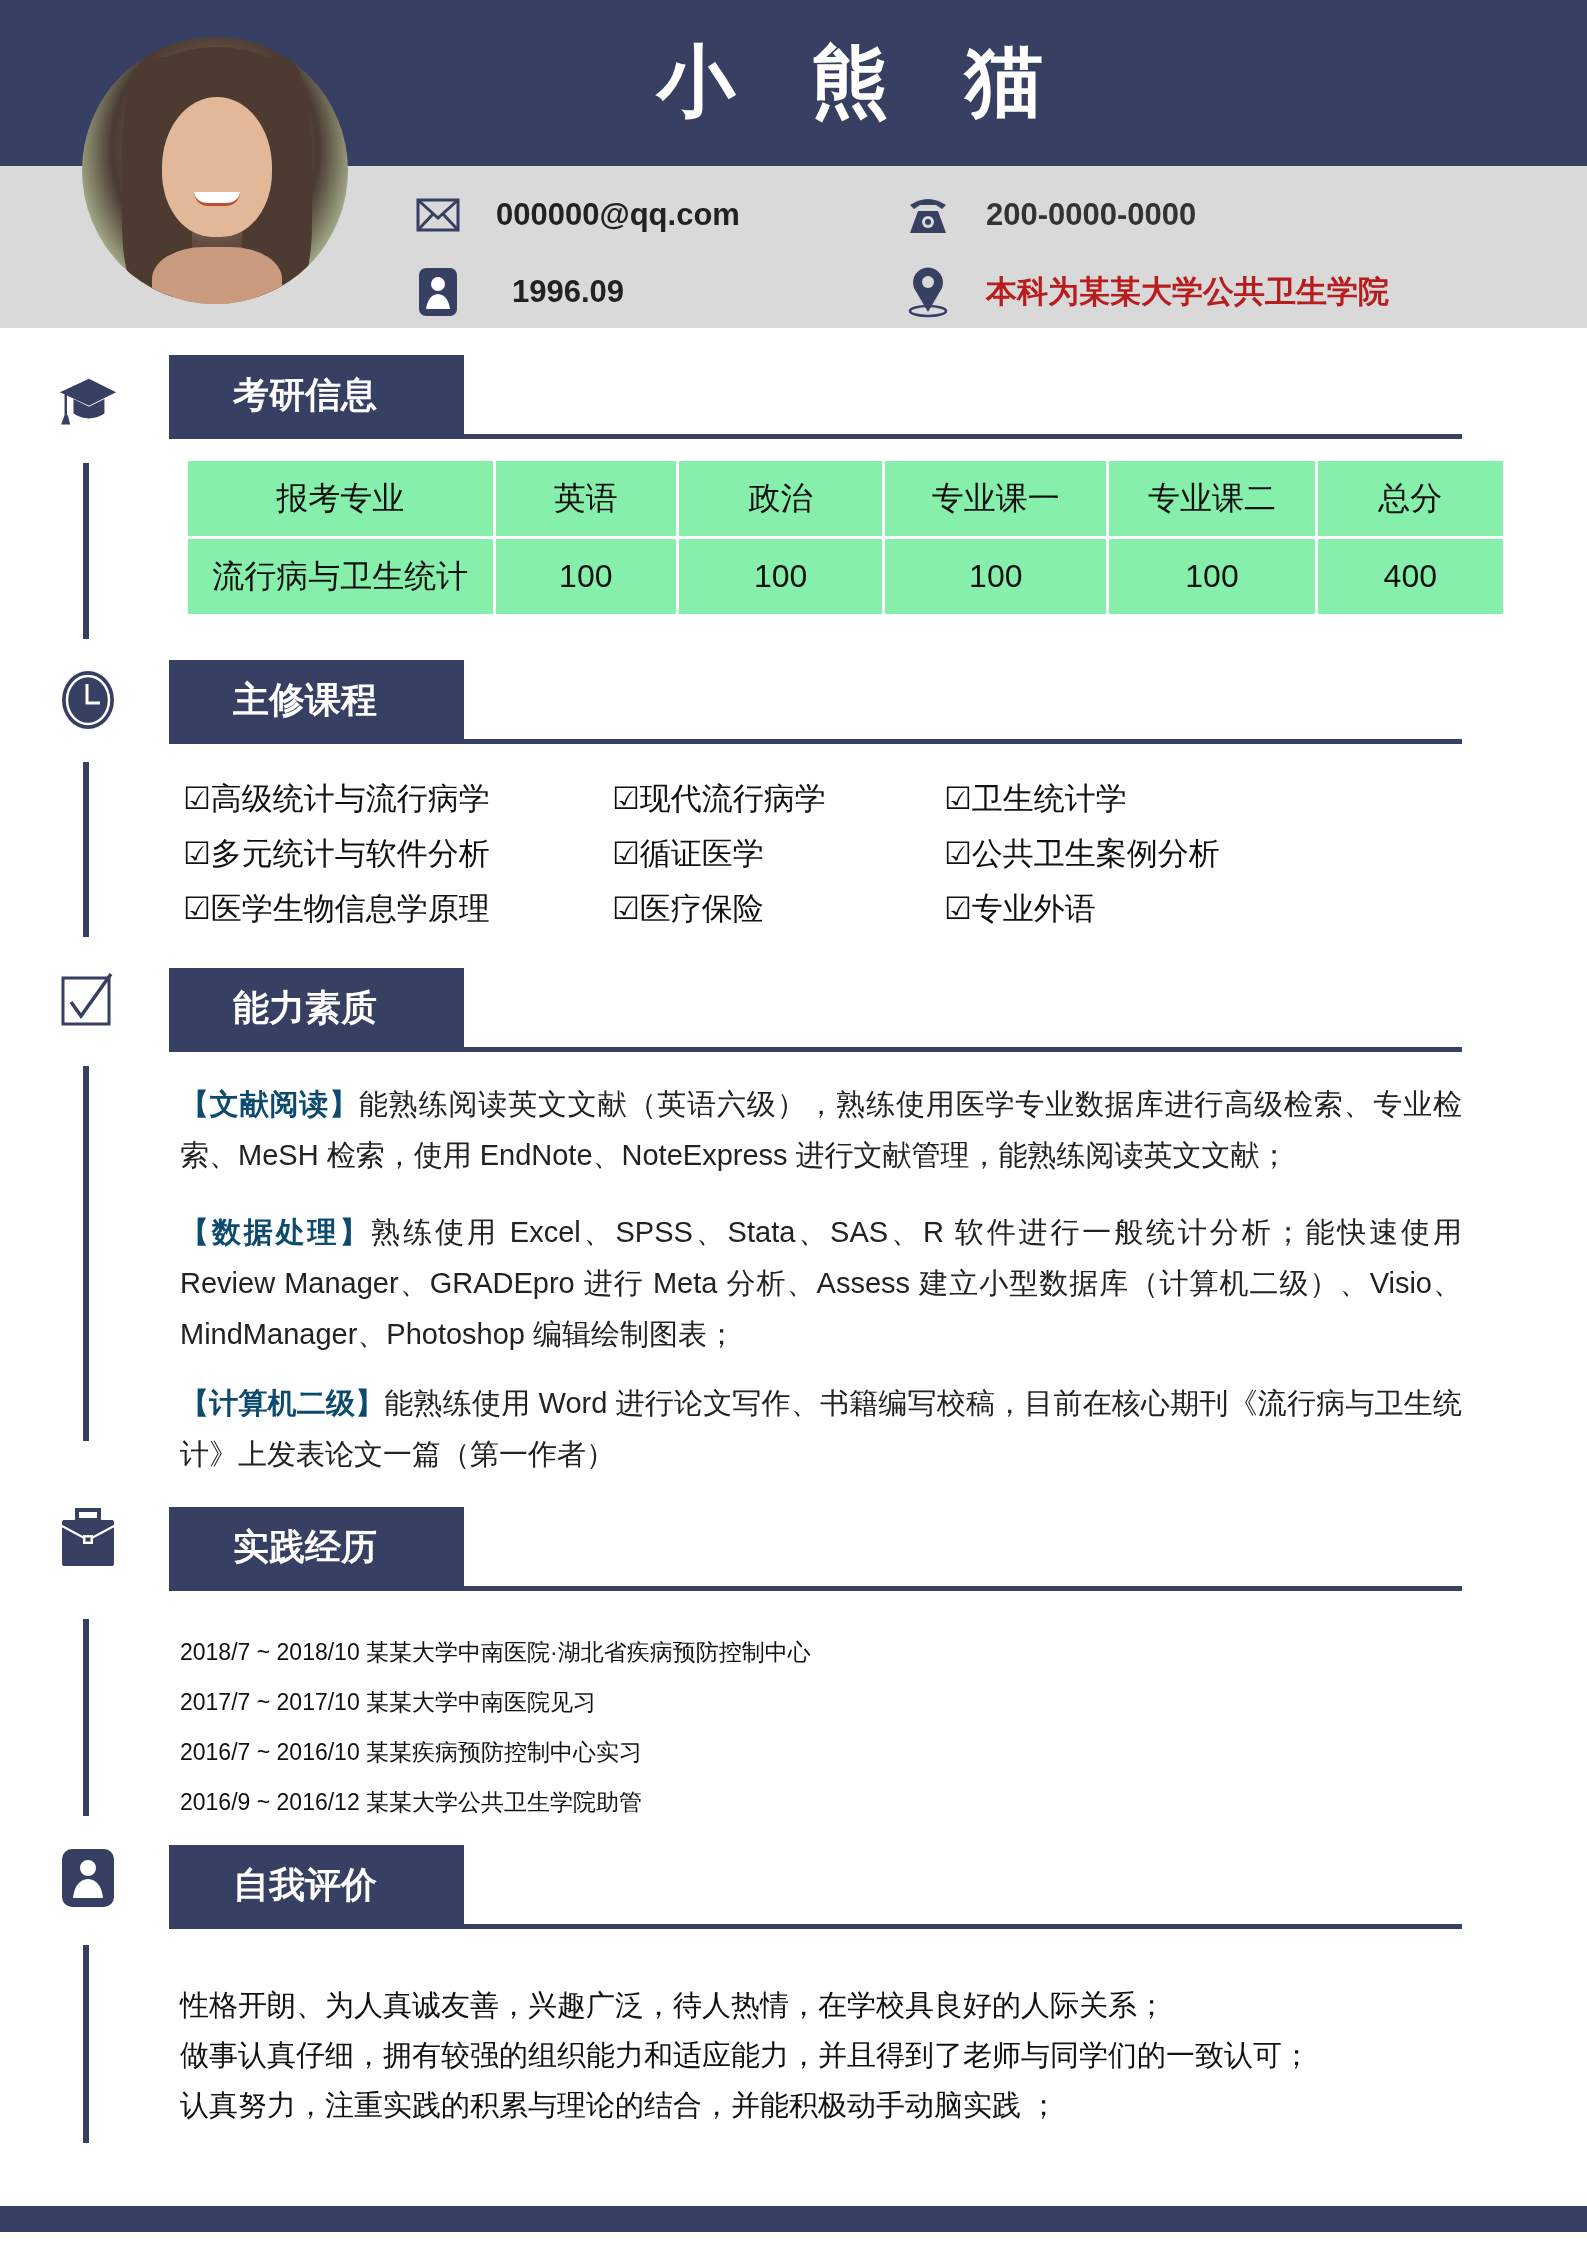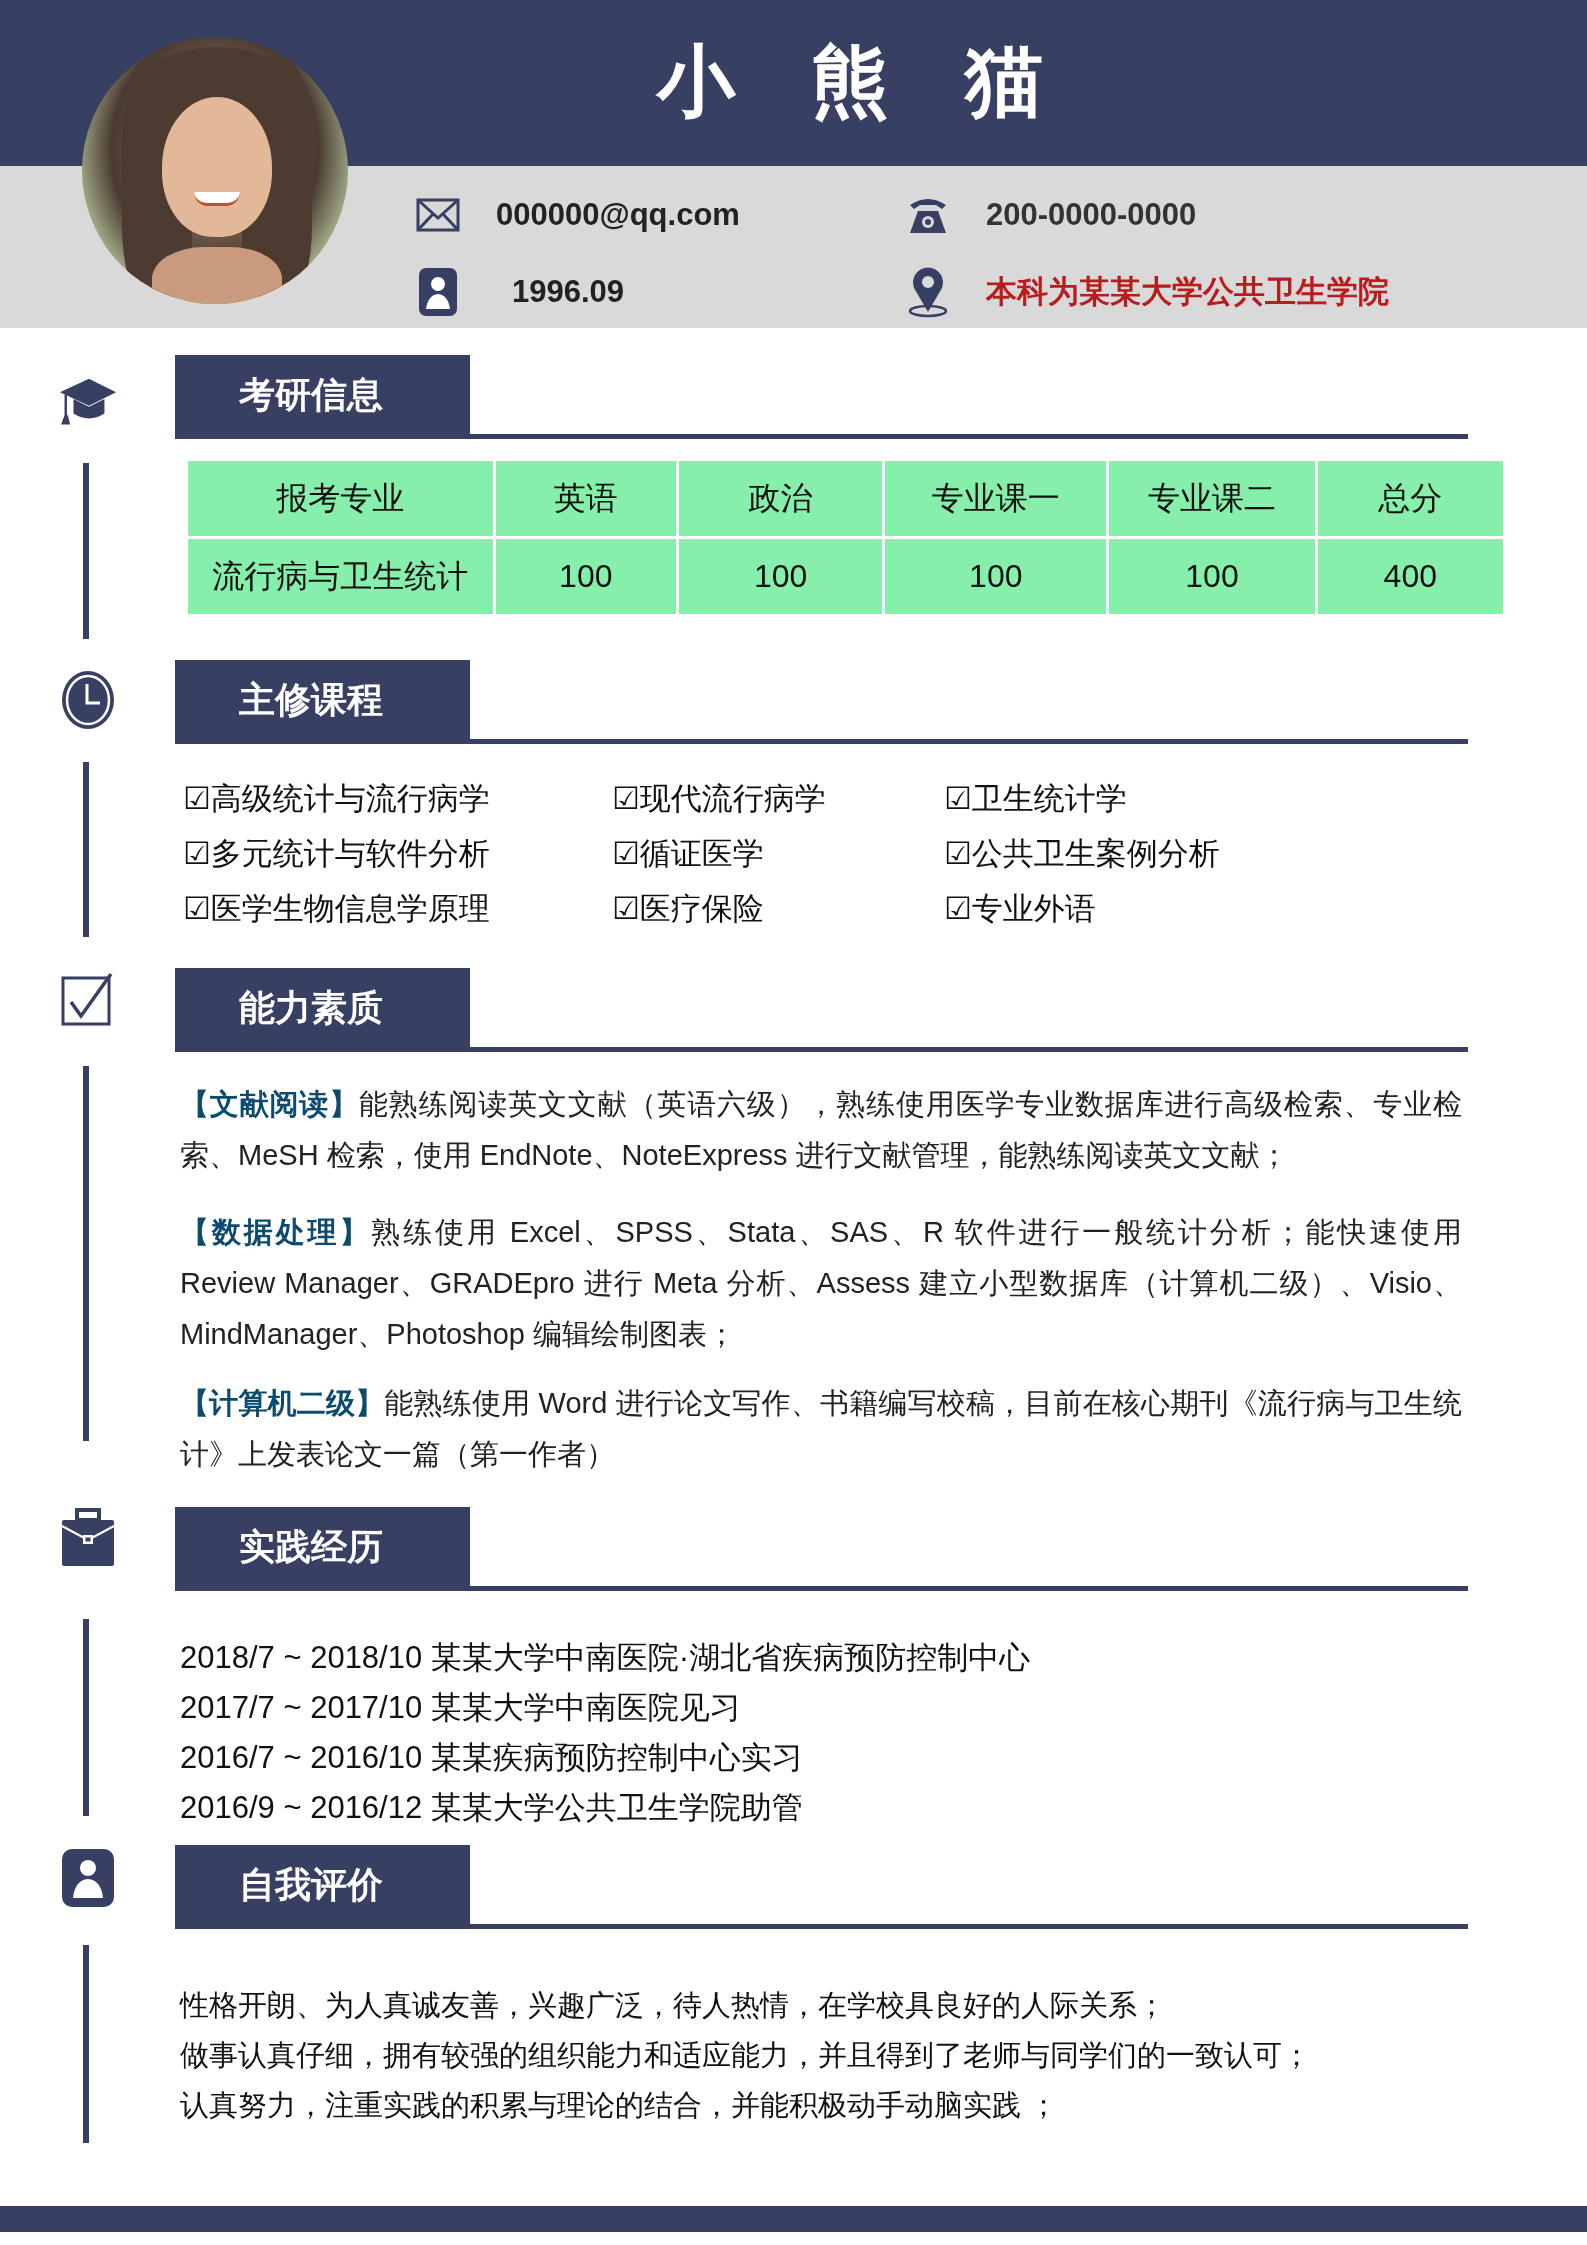--- a/index.html
+++ b/index.html
@@ -14,30 +14,30 @@
   .face { position:absolute; left:80px; top:60px; width:110px; height:140px; border-radius:50% 50% 46% 46%; background:#e3b898; }
   .hair-l { position:absolute; left:40px; top:20px; width:70px; height:240px; border-radius:40% 20% 10% 30%; background:#4d3b31; }
   .hair-r { position:absolute; left:160px; top:20px; width:70px; height:240px; border-radius:20% 40% 30% 10%; background:#4d3b31; }
   .hair-top { position:absolute; left:60px; top:10px; width:150px; height:80px; border-radius:50% 50% 20% 20%; background:#4d3b31; }
   .smile { position:absolute; left:112px; top:155px; width:46px; height:14px; border-radius:0 0 24px 24px; background:#fff; border-bottom:3px solid #b8522f; }
   .body { position:absolute; left:70px; top:210px; width:130px; height:80px; border-radius:40% 40% 0 0; background:#c99a7e; }
   .contact { position:absolute; display:flex; align-items:center; }
   .contact .ico { width:44px; height:44px; display:flex; align-items:center; justify-content:center; }
   .contact .txt { font-size:31px; font-weight:bold; color:#222; }
   .sec-icon { position:absolute; left:58px; width:60px; height:60px; display:flex; align-items:center; justify-content:center; }
-  .sec-head { position:absolute; left:175px; height:84px; width:1293px; }
+  .sec-head { position:absolute; left:169px; height:84px; width:1293px; }
   .sec-head .box { position:absolute; left:0; top:0; width:295px; height:84px; background:#373f62; color:#fff; font-size:36px; font-weight:bold; padding-left:64px; line-height:80px; }
   .sec-head .rule { position:absolute; left:0; bottom:0; width:1293px; height:5px; background:#373f62; }
   .vline { position:absolute; left:83px; width:6px; background:#373f62; }
   table.scores { position:absolute; left:185px; top:458px; width:1321px; border-collapse:separate; border-spacing:3px; }
   table.scores td { background:#86efac; height:75px; text-align:center; font-size:32px; color:#111; }
   .course { position:absolute; font-size:31px; color:#111; white-space:nowrap; }
   .para { position:absolute; left:180px; width:1282px; font-size:29px; line-height:51px; color:#222; text-align:justify; }
   .para b { font-weight:bold; color:#0c4a6e; }
-  .exp { position:absolute; left:180px; font-size:31px; color:#111; white-space:nowrap; }
+  .exp { position:absolute; left:180px; font-size:23px; color:#111; white-space:nowrap; }
   .eval { position:absolute; left:180px; font-size:29px; color:#111; white-space:nowrap; }
   #bottom-bar { position:absolute; left:0; top:2206px; width:1587px; height:26px; background:#373f62; }
 </style>
 </head>
 <body>
 
 <div id="top-bar"></div>
 <div id="info-band"></div>
 
 <div id="photo">

